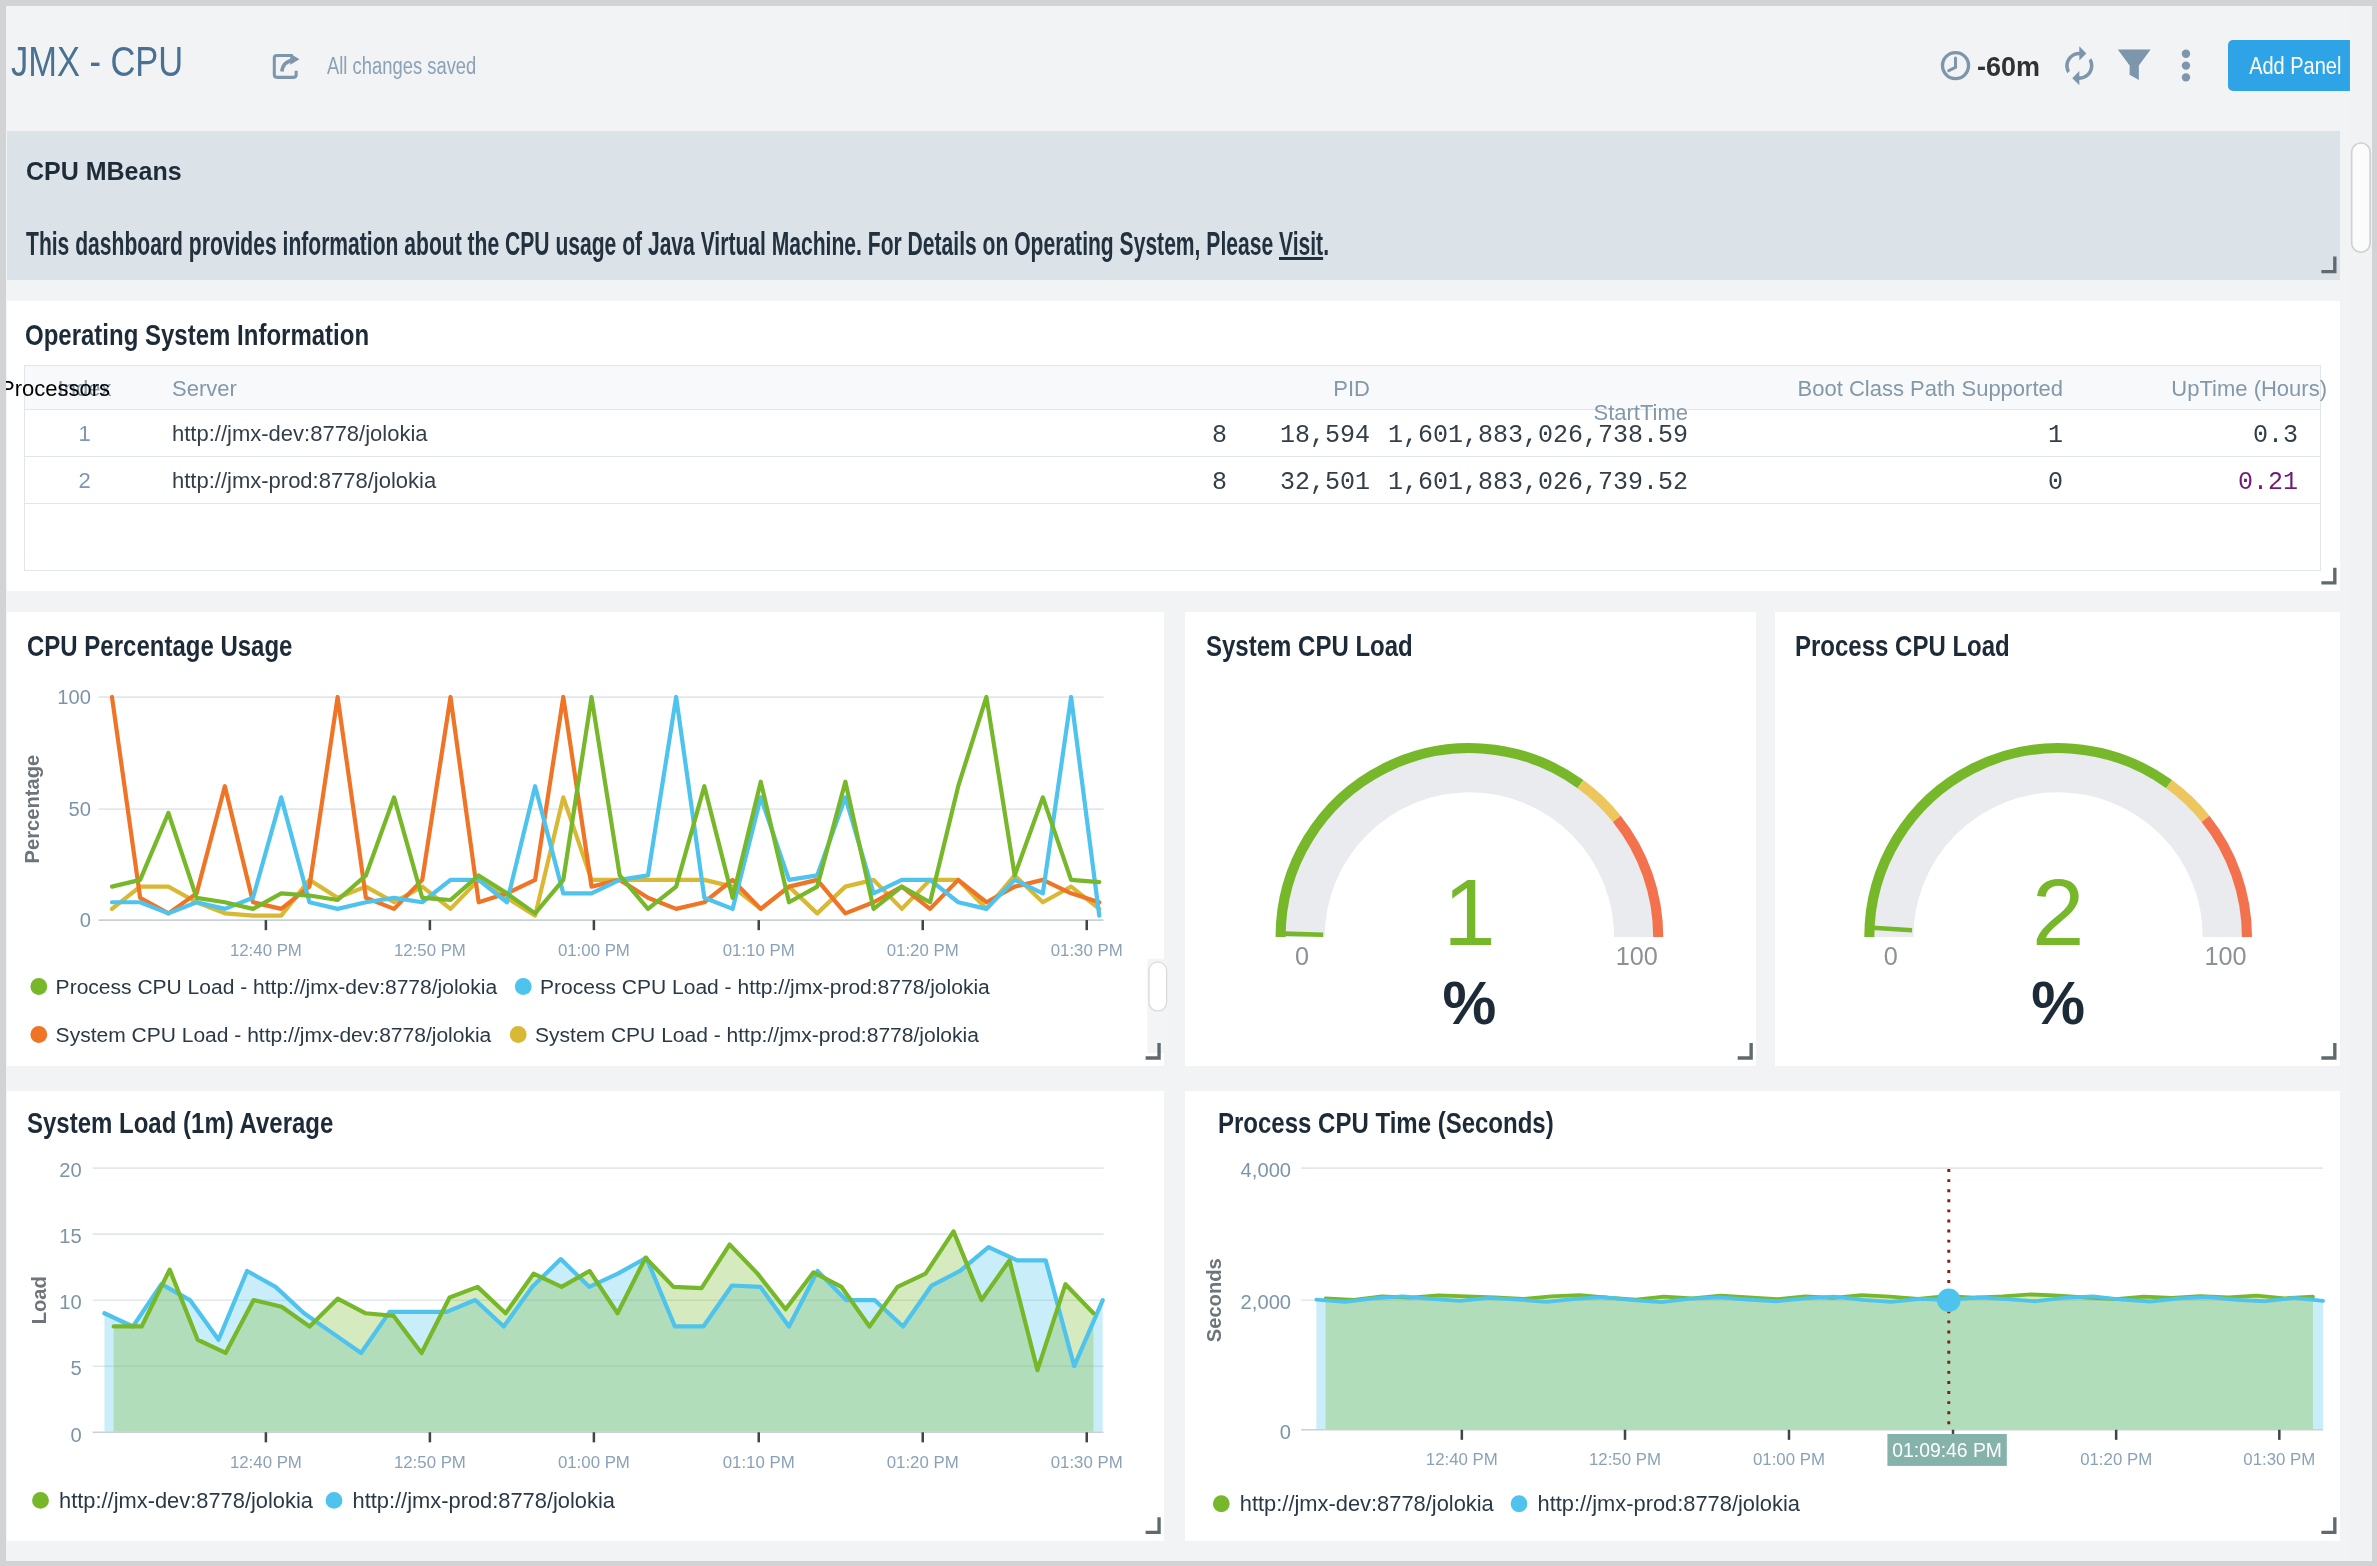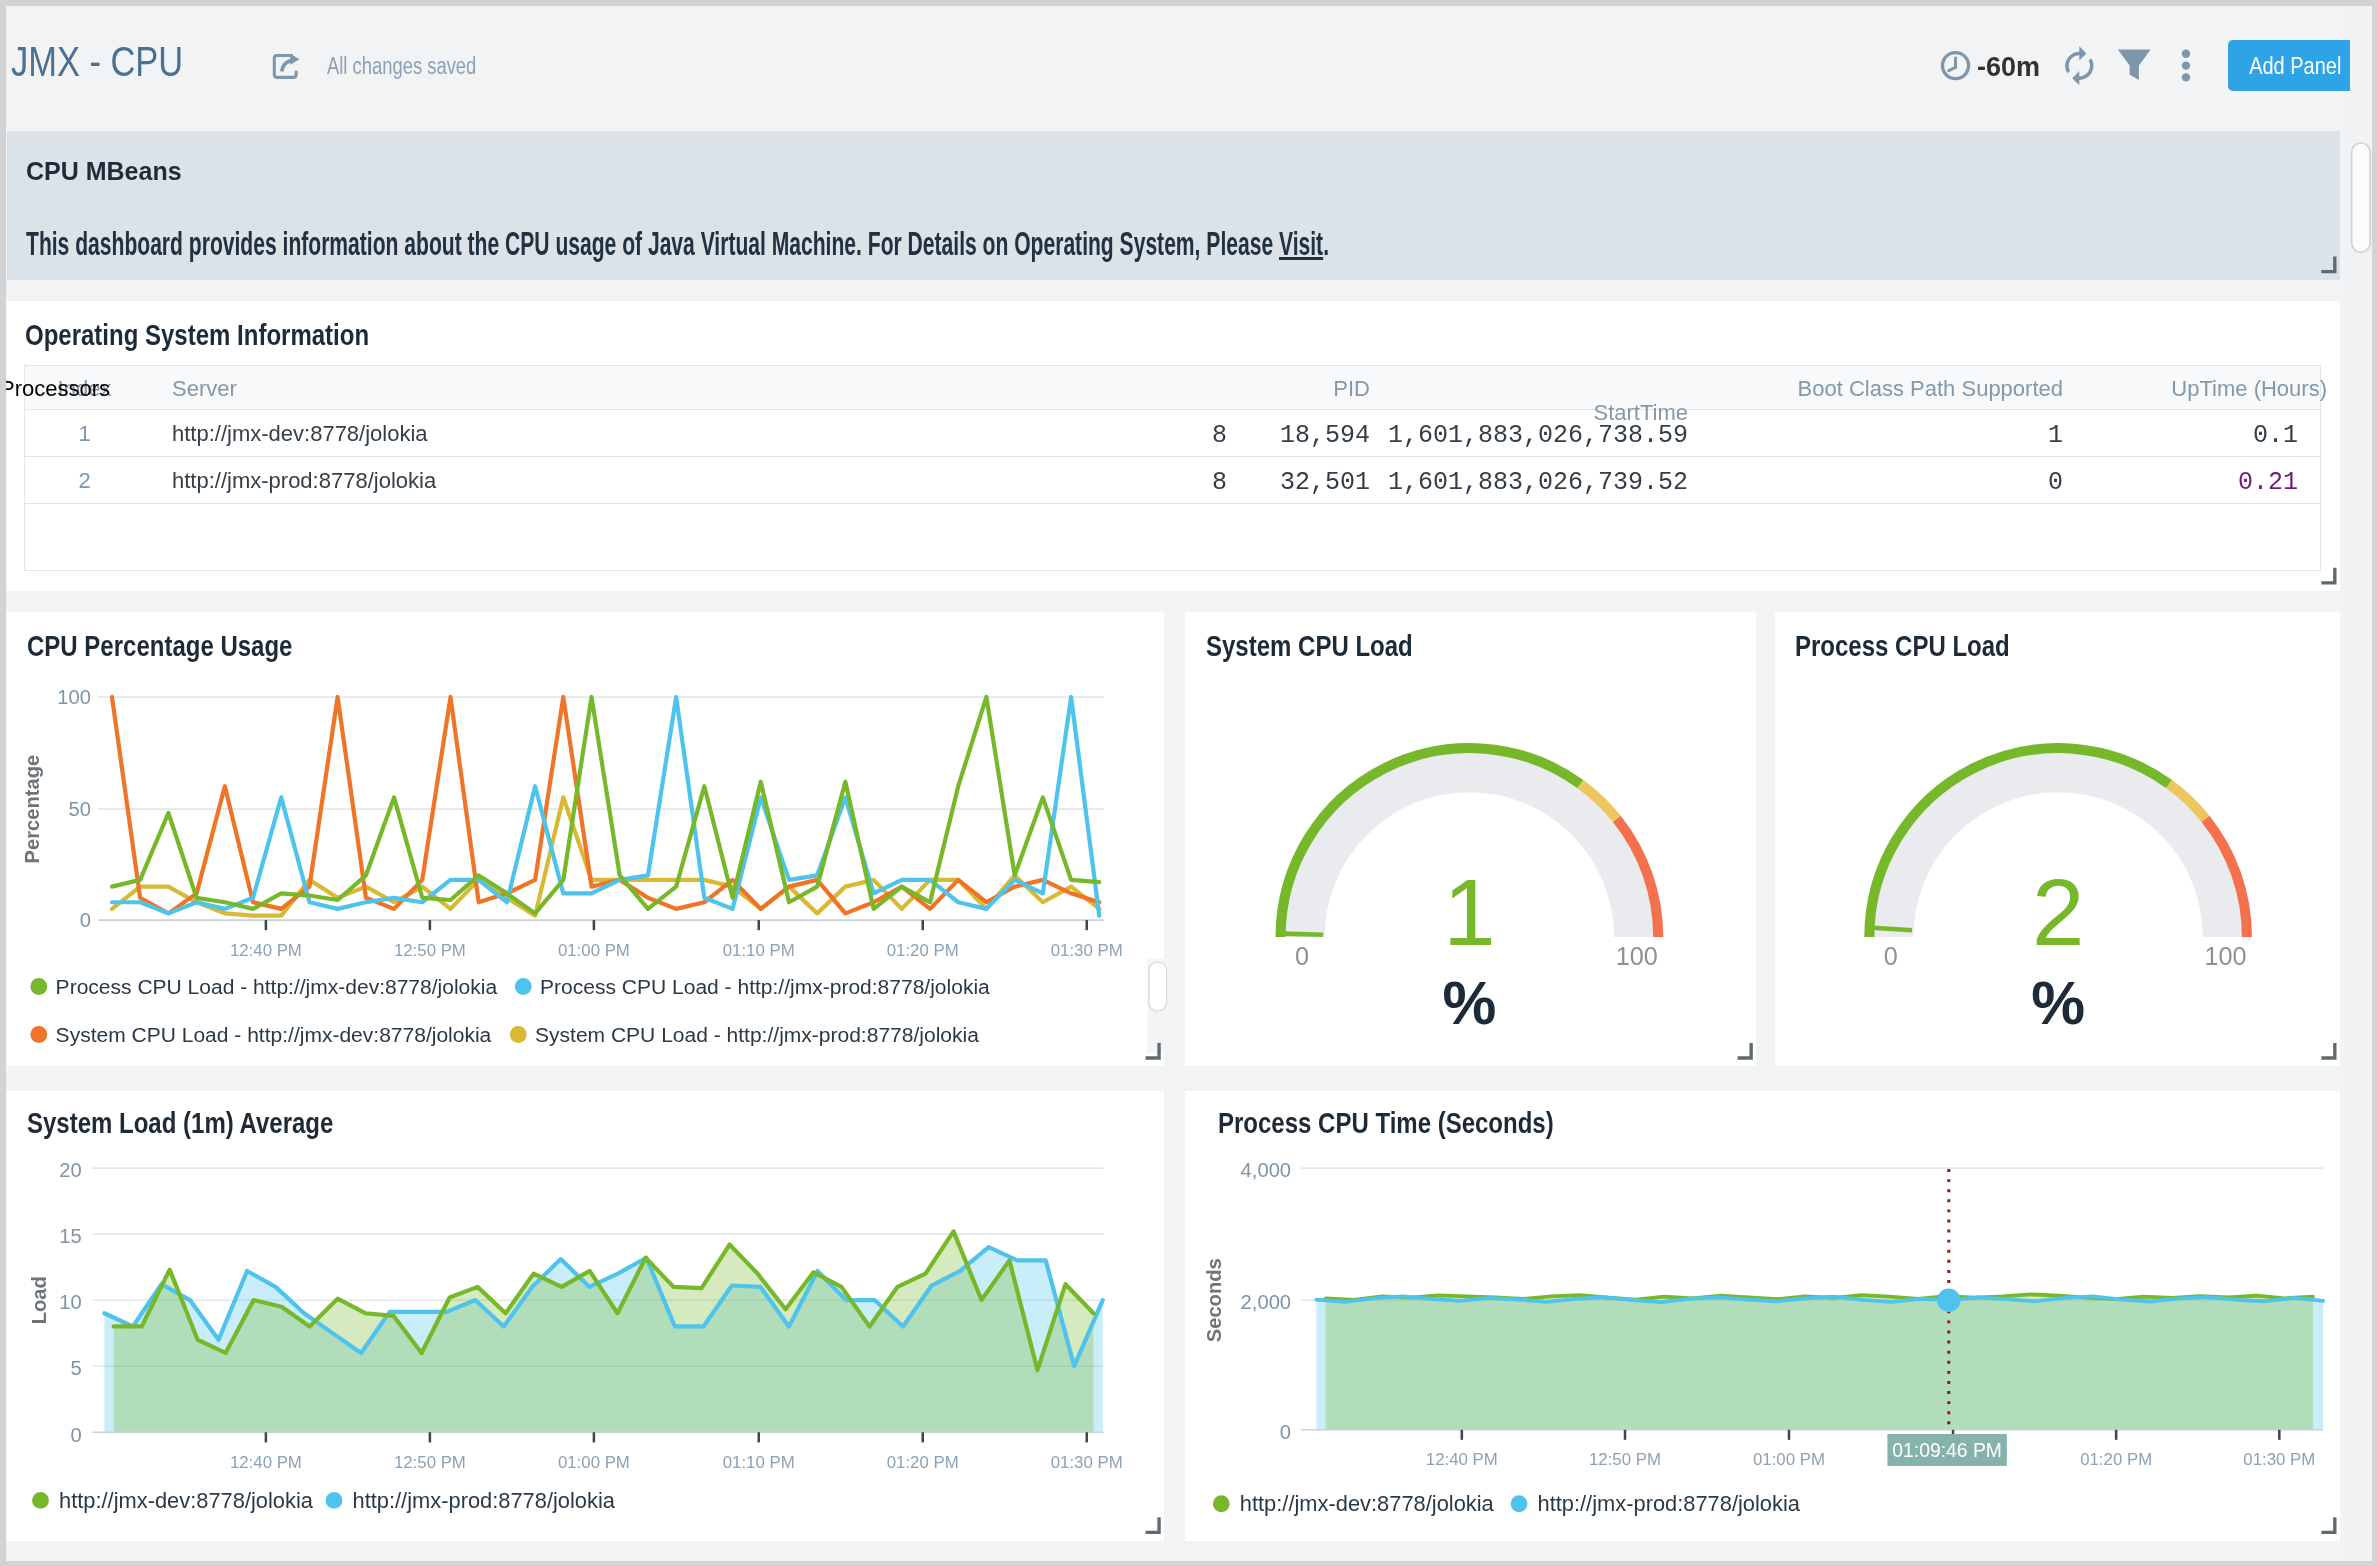--- a/index.html
+++ b/index.html
@@ -34,21 +34,21 @@
 <div class="abs" style="top:376px;font-size:22px;color:#8398a9;font-family:'Liberation Sans',sans-serif;white-space:nowrap;left:0px;width:1370px;text-align:right;">PID</div>
 <div class="abs" style="top:400px;font-size:22px;color:#8398a9;font-family:'Liberation Sans',sans-serif;white-space:nowrap;left:0px;width:1688px;text-align:right;">StartTime</div>
 <div class="abs" style="top:376px;font-size:22px;color:#8398a9;font-family:'Liberation Sans',sans-serif;white-space:nowrap;left:0px;width:2063px;text-align:right;padding-left:44px;">Boot Class Path Supported</div>
 <div class="abs" style="top:376px;font-size:22px;color:#8398a9;font-family:'Liberation Sans',sans-serif;white-space:nowrap;left:0px;width:2298px;text-align:right;margin-left:29px;">UpTime (Hours)</div>
 <div class="abs" style="top:421px;font-size:22px;color:#7d98b3;font-family:'Liberation Sans',sans-serif;white-space:nowrap;left:34px;width:101px;text-align:center;">1</div>
 <div class="abs" style="top:421px;font-size:22px;color:#333e48;font-family:'Liberation Sans',sans-serif;white-space:nowrap;left:172px;">http://jmx-dev:8778/jolokia</div>
 <div class="abs" style="top:421px;font-size:25px;color:#333e48;font-family:'Liberation Mono',monospace;white-space:nowrap;left:0px;width:1227px;text-align:right;">8</div>
 <div class="abs" style="top:421px;font-size:25px;color:#333e48;font-family:'Liberation Mono',monospace;white-space:nowrap;left:0px;width:1370px;text-align:right;">18,594</div>
 <div class="abs" style="top:421px;font-size:25px;color:#333e48;font-family:'Liberation Mono',monospace;white-space:nowrap;left:0px;width:1688px;text-align:right;">1,601,883,026,738.59</div>
 <div class="abs" style="top:421px;font-size:25px;color:#333e48;font-family:'Liberation Mono',monospace;white-space:nowrap;left:0px;width:2063px;text-align:right;">1</div>
-<div class="abs" style="top:421px;font-size:25px;color:#333e48;font-family:'Liberation Mono',monospace;white-space:nowrap;left:0px;width:2298px;text-align:right;">0.1</div>
+<div class="abs" style="top:421px;font-size:25px;color:#333e48;font-family:'Liberation Mono',monospace;white-space:nowrap;left:0px;width:2298px;text-align:right;">0.3</div>
 <div class="abs" style="top:468px;font-size:22px;color:#7d98b3;font-family:'Liberation Sans',sans-serif;white-space:nowrap;left:34px;width:101px;text-align:center;">2</div>
 <div class="abs" style="top:468px;font-size:22px;color:#333e48;font-family:'Liberation Sans',sans-serif;white-space:nowrap;left:172px;">http://jmx-prod:8778/jolokia</div>
 <div class="abs" style="top:468px;font-size:25px;color:#333e48;font-family:'Liberation Mono',monospace;white-space:nowrap;left:0px;width:1227px;text-align:right;">8</div>
 <div class="abs" style="top:468px;font-size:25px;color:#333e48;font-family:'Liberation Mono',monospace;white-space:nowrap;left:0px;width:1370px;text-align:right;">32,501</div>
 <div class="abs" style="top:468px;font-size:25px;color:#333e48;font-family:'Liberation Mono',monospace;white-space:nowrap;left:0px;width:1688px;text-align:right;">1,601,883,026,739.52</div>
 <div class="abs" style="top:468px;font-size:25px;color:#333e48;font-family:'Liberation Mono',monospace;white-space:nowrap;left:0px;width:2063px;text-align:right;">0</div>
 <div class="abs" style="top:468px;font-size:25px;color:#701a75;font-family:'Liberation Mono',monospace;white-space:nowrap;left:0px;width:2298px;text-align:right;">0.21</div>
 
 <div class="panel" style="left:6.7px;top:612px;width:1157px;height:454px;"></div>
 <div class="panel" style="left:1185px;top:612px;width:571px;height:454px;"></div>

